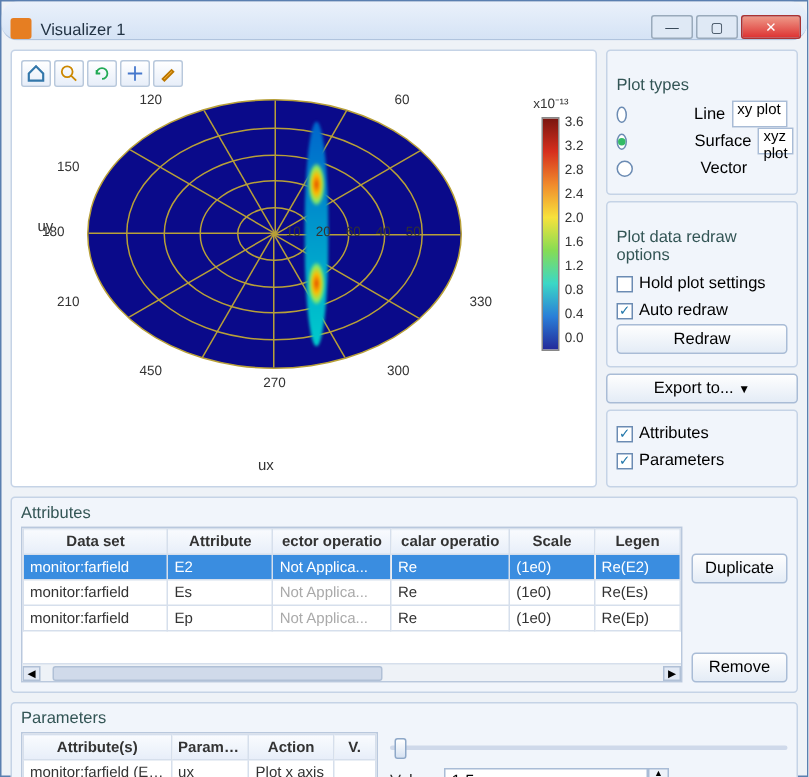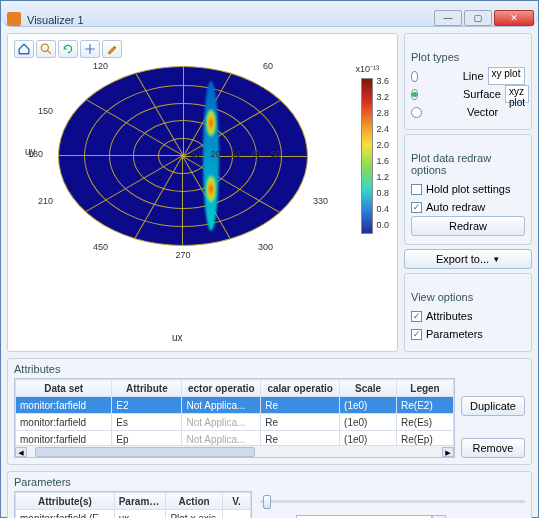--- a/index.html
+++ b/index.html
@@ -51,21 +51,21 @@
 .check { display:flex; align-items:center; justify-content:center; font-size:9px; color:#27a; }
 .check.sel::after { content:"✓"; }
 .sel-label { flex:1;padding-left:41px; }
 select, .combo { width:64px; height:18px; border:1px solid #a9bcd6; background:#fff; font-size:10px; padding:0 3px; }
 .btn { height:20px; border:1px solid #a9bcd6; background:linear-gradient(#fefefe,#e4ecf6);
   border-radius:3px; display:flex; align-items:center; justify-content:center; width:100%; cursor:default; }
 
 .section { border:1px solid #c5d3e6; background:#f1f5fb; border-radius:3px; padding:4px 6px 6px 6px; }
 .section .stitle { color:#355; margin-bottom:3px; }
 .attrwrap { display:flex; gap:6px; }
-.tblwrap { flex:1; border:1px solid #b9c8dd; background:#fff; height:80px; overflow:hidden; position:relative; }
+.tblwrap { flex:1; border:1px solid #b9c8dd; background:#fff; height:104px; overflow:hidden; position:relative; }
 table { width:100%; border-collapse:collapse; table-layout:fixed; }
 th, td { border:1px solid #d6dfec; padding:2px 4px; font-size:10px; color:#333; overflow:hidden; white-space:nowrap; text-overflow:ellipsis; height:17px; }
 th { background:linear-gradient(#f9fbfe,#e7eef9); font-weight:bold; text-align:center; }
 tr.hl td { background:#3a8de0; color:#fff; }
 td.na { color:#aaa; }
 .sideact { width:64px; display:flex; flex-direction:column; gap:6px; justify-content:space-between; padding-top:18px; }
 .hscroll { position:absolute; left:0; right:0; bottom:0; height:12px; background:#eef2f7; border-top:1px solid #d6dfec; }
 .hscroll .thumb { position:absolute; left:20px; top:1px; width:50%; height:10px; background:#d0daea; border:1px solid #b0c0d6; border-radius:2px;}
 .hscroll .arr { position:absolute; top:1px; width:12px; height:10px; background:#e2e9f4; border:1px solid #b0c0d6; text-align:center; line-height:9px; font-size:7px; }
 
@@ -211,21 +211,20 @@
             <span>Auto redraw</span>
           </div>
           <div class="btn">Redraw</div>
         </div>
 
         <div class="btn">
           <span>Export to...</span>&nbsp;<span style="font-size:8px">▼</span>
         </div>
 
         <div class="group">
-          <div class="gtitle">View options</div>
           <div class="row">
             <div class="check sel"></div>
             <span>Attributes</span>
           </div>
           <div class="row">
             <div class="check sel"></div>
             <span>Parameters</span>
           </div>
         </div>
       </div>

